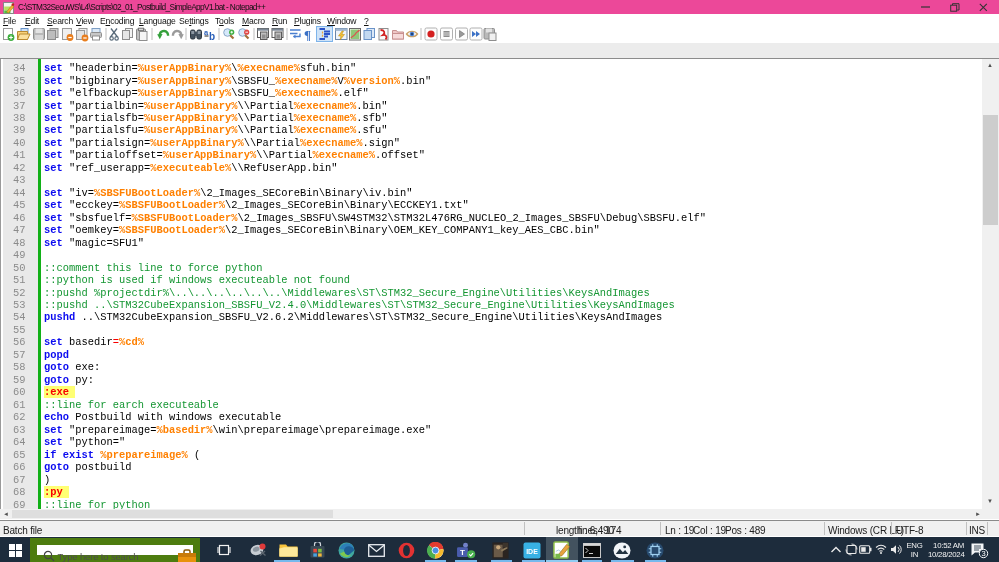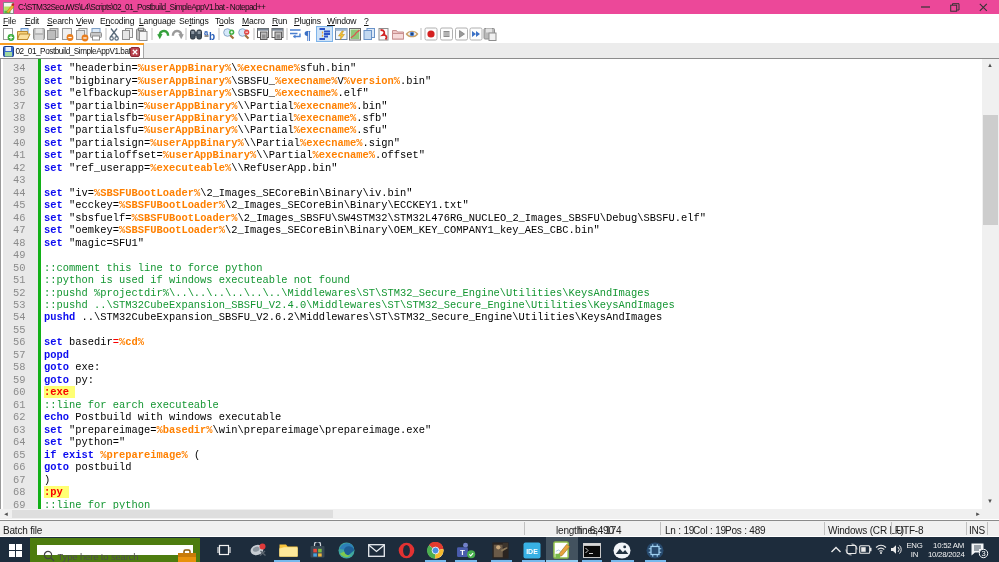--- a/index.html
+++ b/index.html
@@ -293,33 +293,20 @@
 
     <g transform="translate(483.5,1.5)">
           <rect x="0.5" y="1" width="10.5" height="10.5" rx="1" fill="#b9b9b9" stroke="#8e8e8e"></rect>
           <rect x="2.5" y="1" width="6" height="4" fill="#e3e3e3"></rect>
           <rect x="5.5" y="5.5" width="7" height="7.5" fill="#f0f0f0" stroke="#8e8e8e"></rect>
         </g>
   </svg>
 </div>
 
 <div id="tabbar">
-  <div id="tab-active">
-    <svg class="abs" style="left:3px;top:3px" width="11" height="11" viewBox="0 0 11 11">
-      <rect x="0.5" y="0.5" width="10" height="10" rx="1" fill="#3a6ccc" stroke="#1e3f86"></rect>
-      <rect x="2.5" y="1" width="5.5" height="4" fill="#e8f0fb"></rect>
-      <rect x="2" y="6" width="7" height="4.5" fill="#9fd89f"></rect>
-    </svg>
-    <div id="tab-title">02_01_Postbuild_SimpleAppV1.bat</div>
-    <svg class="abs" style="left:130px;top:3.5px" width="10" height="10" viewBox="0 0 10 10">
-      <rect x="0.5" y="0.5" width="9" height="9" rx="1.5" fill="#b8434f" stroke="#8c2934"></rect>
-      <path d="M2.8 2.8 L7.2 7.2 M7.2 2.8 L2.8 7.2" stroke="#fff" stroke-width="1.3"></path>
-    </svg>
-    <div id="tab-orange"></div>
-  </div>
   <div id="tabbar-border"></div>
 </div>
 
 <div id="editor">
   <div id="gutter"></div>
   <div id="greenbar"></div>
   <pre id="nums">34
 35
 36
 37

